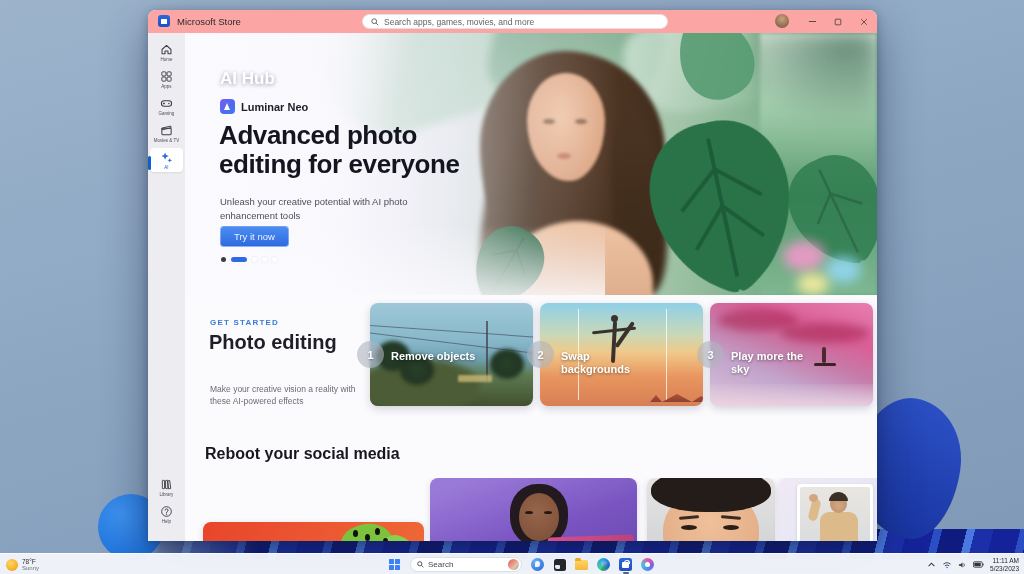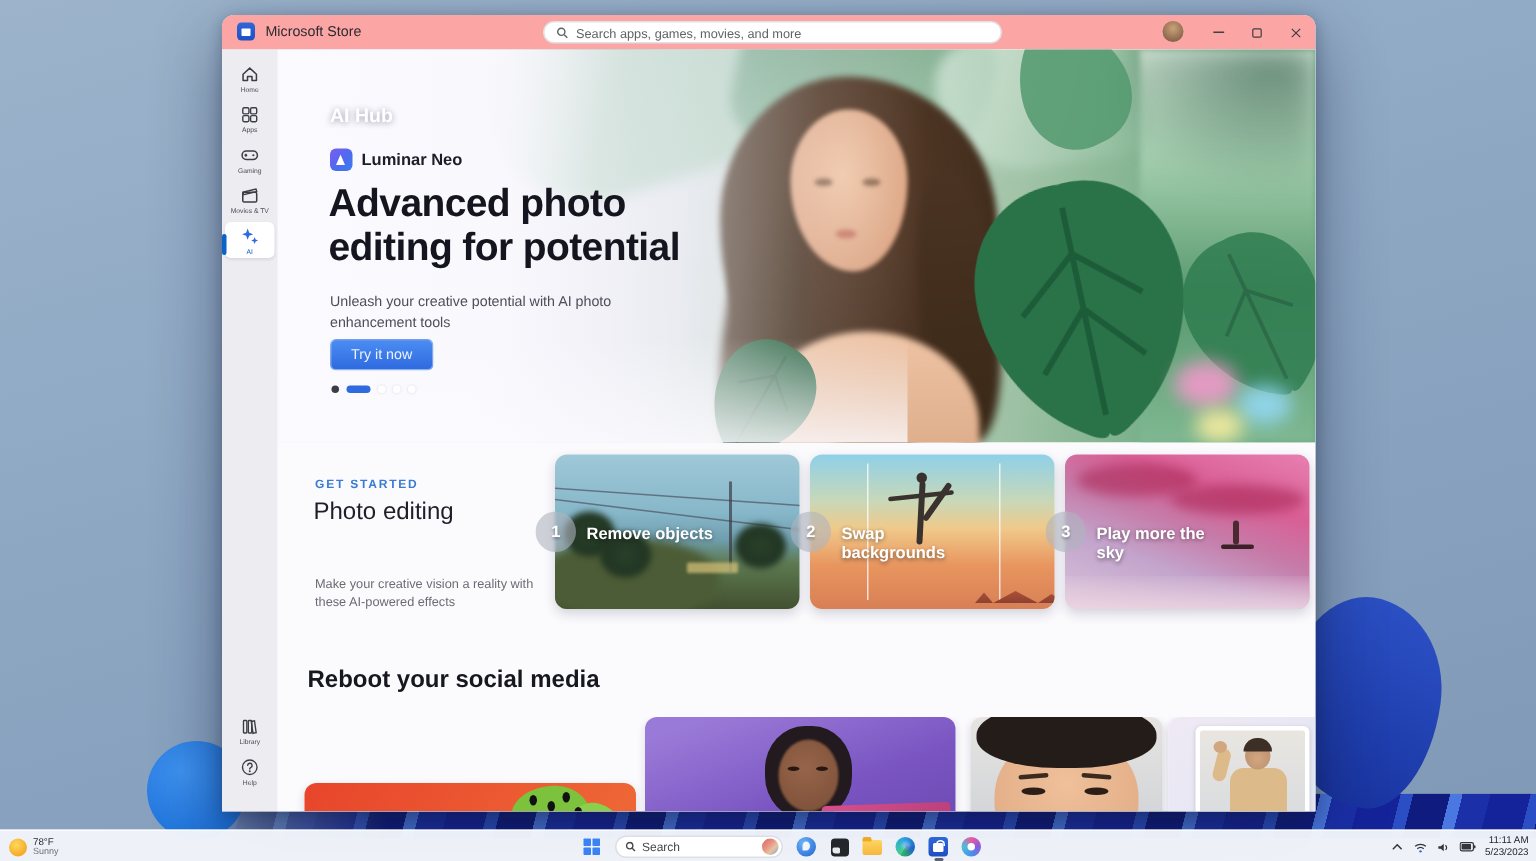--- a/index.html
+++ b/index.html
@@ -141,21 +141,21 @@
   .glint { border-radius:50%; filter:blur(6px); }
   .g1 { left:598px; top:208px; width:42px; height:30px; background:rgba(255,150,210,.8); }
   .g2 { left:640px; top:224px; width:36px; height:26px; background:rgba(150,220,255,.8); }
   .g3 { left:612px; top:240px; width:32px; height:22px; background:rgba(255,240,160,.85); }
   .hero-white { position:absolute; inset:0;
     background:linear-gradient(92deg,rgba(252,251,254,.97) 0%,rgba(252,251,254,.9) 22%,rgba(250,249,253,.55) 38%,rgba(250,249,253,.15) 52%,rgba(250,249,253,0) 62%); }
   .hero-bottomfade { position:absolute; left:0; bottom:0; width:420px; height:70px;
     background:linear-gradient(180deg,rgba(251,250,254,0),rgba(251,250,254,.8)); }
 
   .hero-text { position:absolute; inset:0; z-index:5; }
-  .ai-hub { position:absolute; left:35px; top:36px; font-size:13px; font-weight:600; color:#fff;
+  .ai-hub { position:absolute; left:35px; top:36px; font-size:17px; font-weight:600; color:#fff;
     text-shadow:0 1px 4px rgba(40,40,80,.45); }
   .luminar { position:absolute; left:35px; top:66px; display:flex; align-items:center; gap:6px; }
   .luminar-ico { width:15px; height:15px; border-radius:4px; position:relative;
     background:linear-gradient(135deg,#7c5cf0 0%,#4a6cf0 60%,#3b7df0 100%); }
   .luminar-ico::after { content:""; position:absolute; left:4px; top:3.5px;
     border-left:3.5px solid transparent; border-right:3.5px solid transparent; border-bottom:7px solid #fff; }
   .luminar-name { font-size:11px; font-weight:700; color:#1d1d28; }
   .hero-h1 { position:absolute; left:34px; top:88px; font-size:26px; line-height:29px; font-weight:800;
     color:#15151f; letter-spacing:-.4px; }
   .hero-sub { position:absolute; left:35px; top:162px; width:196px; font-size:9.5px; line-height:14px; color:#4e4e5a; }
@@ -163,21 +163,21 @@
     background:linear-gradient(180deg,#4a8df2,#2f6ae0); border:1px solid rgba(255,255,255,.35); border-radius:4px; }
   .dots { position:absolute; left:36px; top:224px; display:flex; align-items:center; gap:5px; }
   .dot { width:5px; height:5px; border-radius:50%; }
   .dot-dark { background:#3c3c46; }
   .dot-active { width:16px; height:5px; border-radius:3px; background:#2f6ae0; }
   .dot-light { background:rgba(255,255,255,.85); box-shadow:0 0 2px rgba(0,0,0,.15); }
 
   
   .gs-eyebrow { position:absolute; left:25px; top:285px; font-size:8px; font-weight:700;
     letter-spacing:1.2px; color:#3a7bd5; }
-  .gs-title { position:absolute; left:24px; top:297px; font-size:16px; line-height:24px; font-weight:400; color:#1f1f28; }
+  .gs-title { position:absolute; left:24px; top:297px; font-size:20px; line-height:24px; font-weight:700; color:#1f1f28; }
   .gs-sub { position:absolute; left:25px; top:350px; width:150px; font-size:8.5px; line-height:12px; color:#6b6b75; }
   .gs-cards { position:absolute; left:185px; top:270px; display:flex; gap:7px; }
   .gcard { position:relative; width:163px; height:103px; }
   .gcard .img { position:absolute; inset:0; border-radius:8px; overflow:hidden;
     box-shadow:0 3px 8px rgba(30,30,60,.18); }
   .badge { position:absolute; left:-13px; top:38px; width:27px; height:27px; border-radius:50%;
     background:rgba(175,180,190,.6); display:flex; align-items:center; justify-content:center;
     font-size:11px; font-weight:700; color:#fff; z-index:3;
     text-shadow:0 1px 2px rgba(0,0,0,.3); backdrop-filter:blur(1px); }
   .gcard .cap { position:absolute; left:21px; top:47px; width:86px; font-size:11px; line-height:13px;
@@ -422,21 +422,21 @@
           <div class="hero-bottomfade"></div>
 
           <div class="hero-text">
             <div class="ai-hub">AI Hub</div>
             <div class="luminar">
               <div class="luminar-ico"></div>
               <div class="luminar-name">Luminar Neo</div>
             </div>
             <div class="hero-h1">
               <div>Advanced photo</div>
-              <div>editing for potential</div>
+              <div>editing for everyone</div>
             </div>
             <div class="hero-sub">Unleash your creative potential with AI photo enhancement tools</div>
             <button class="hero-cta">Try it now</button>
             <div class="dots">
               <div class="dot dot-dark"></div>
               <div class="dot dot-active"></div>
               <div class="dot dot-light"></div>
               <div class="dot dot-light"></div>
               <div class="dot dot-light"></div>
             </div>

